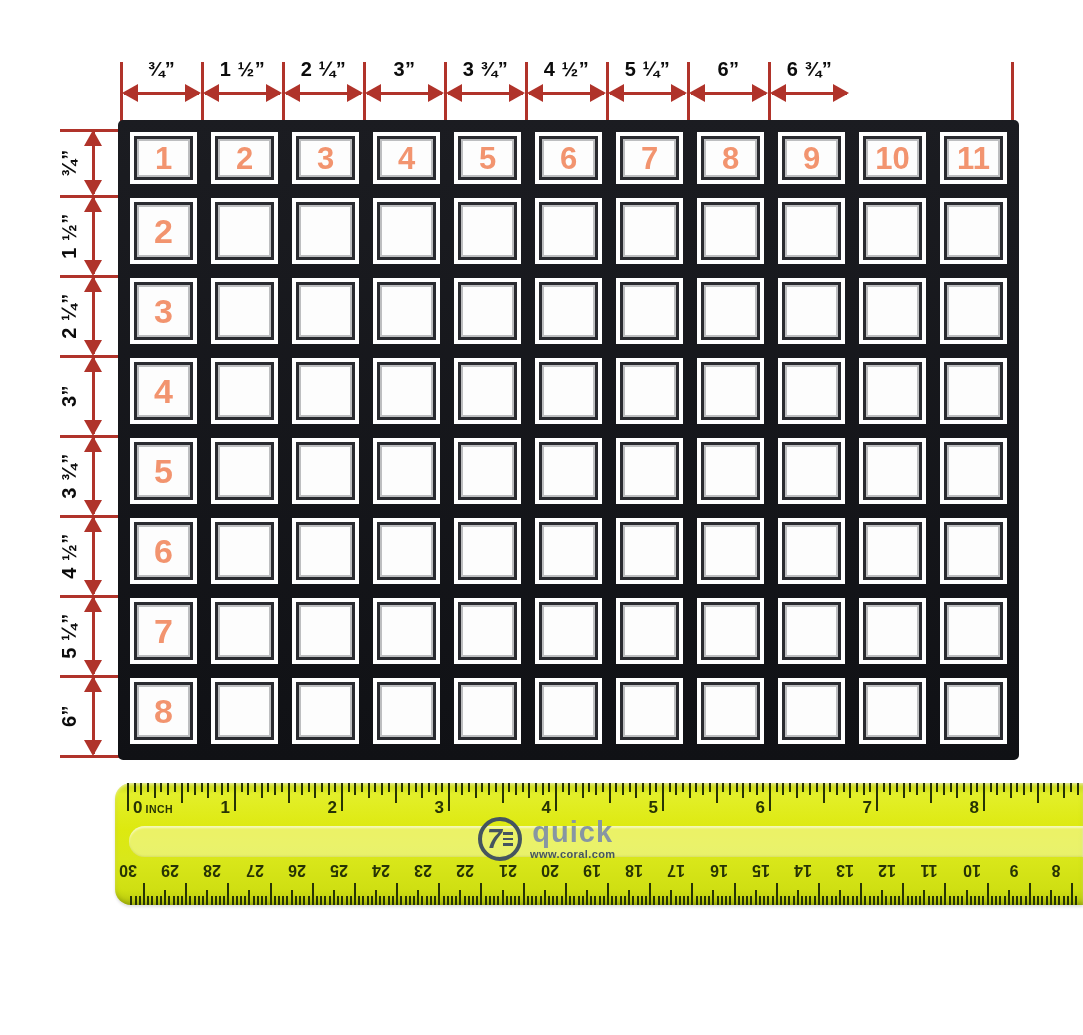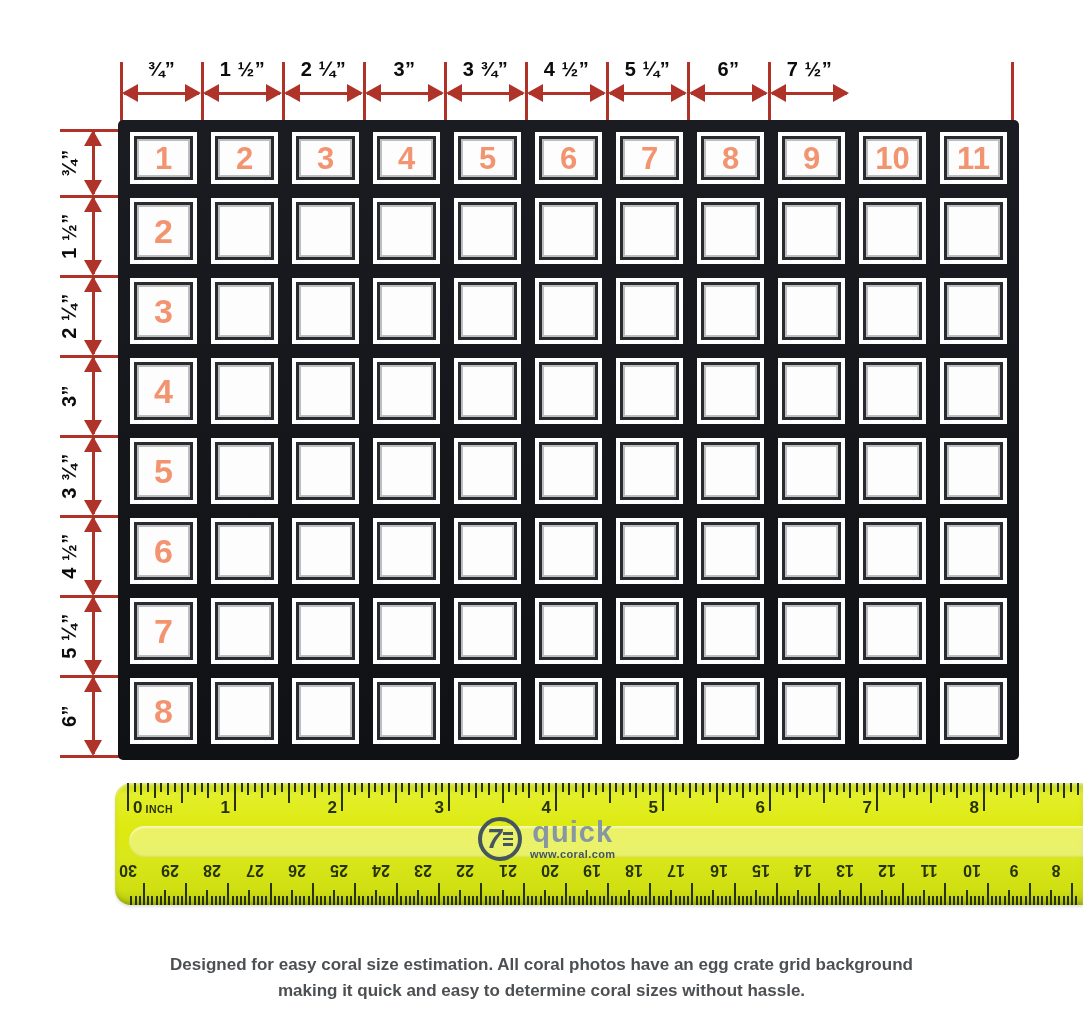--- a/index.html
+++ b/index.html
@@ -106,21 +106,21 @@
       </div>
       <div class="h-seg">
         <div class="h-lbl">5 ¼”</div>
         <div class="h-arrow"></div>
       </div>
       <div class="h-seg">
         <div class="h-lbl">6”</div>
         <div class="h-arrow"></div>
       </div>
       <div class="h-seg">
-        <div class="h-lbl">7 ½”</div>
+        <div class="h-lbl">6 ¾”</div>
         <div class="h-arrow"></div>
       </div>
       <div class="h-tick-end"></div>
     </div>
   <div class="left-strip">
       <div class="v-seg" style="height: 66px;">
         <div class="v-lbl">¾”</div>
         <div class="v-arrow"></div>
       </div>
       <div class="v-seg" style="height: 80px;">
@@ -698,18 +698,14 @@
             <i></i>
           </span>
       </div>
       <div class="logo-text-wrap">
         <div class="logo-name">quick</div>
         <div class="logo-url">www.coral.com</div>
       </div>
     </div>
   </div>
 
-  <div class="subtitle">
-    <div>Designed for easy coral size estimation. All coral photos have an egg crate grid background</div>
-    <div>making it quick and easy to determine coral sizes without hassle.</div>
-  </div>
 
 </div>
 
 </body></html>

